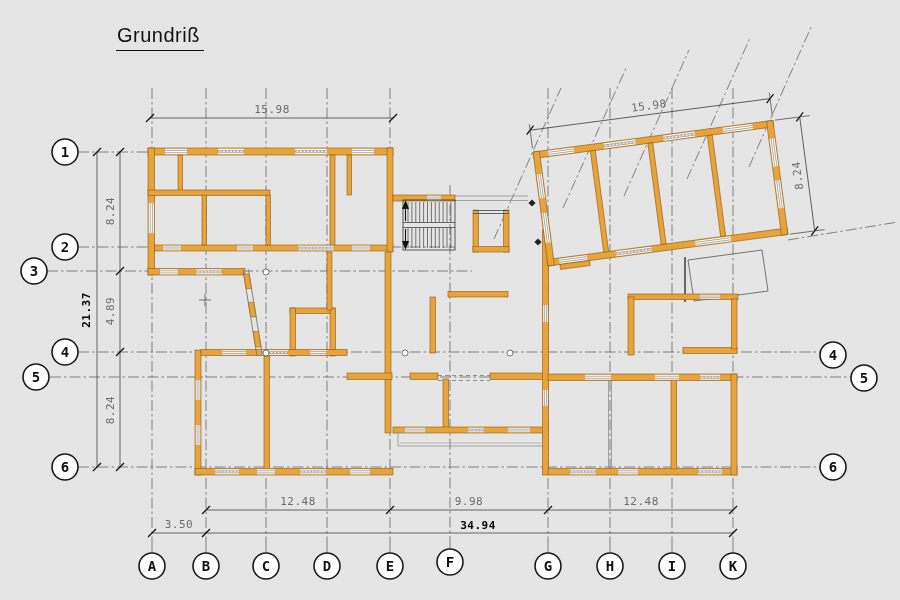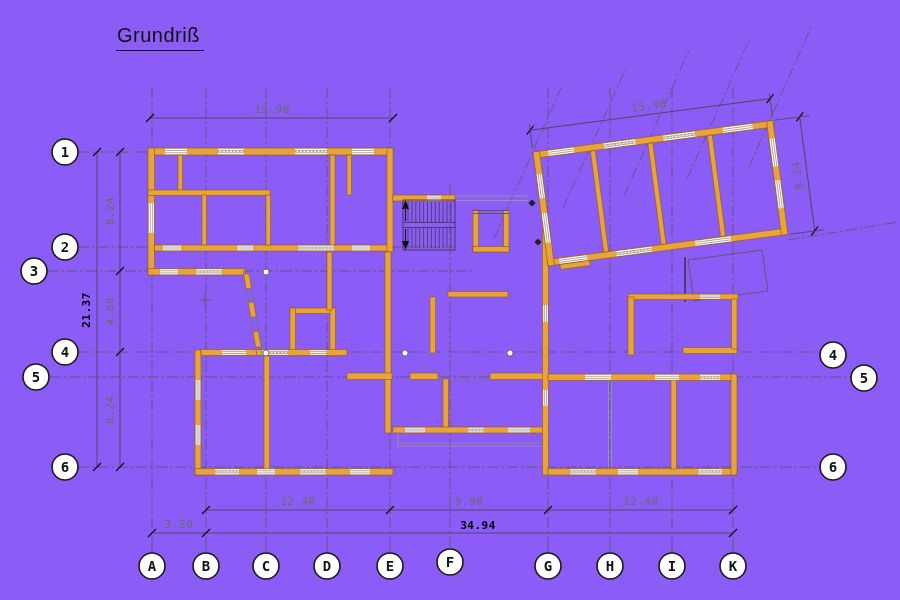--- a/index.html
+++ b/index.html
@@ -1,16 +1,16 @@
 <!DOCTYPE html>
 <html><head>
 <meta charset="utf-8">
 <style>
   html,body{margin:0;padding:0;background:#fff;width:900px;height:600px;overflow:hidden;}
-  #stage{position:relative;width:900px;height:600px;background:#8b5cf6;
+  #stage{position:relative;width:900px;height:600px;background:#e5e5e5;
          font-family:"DejaVu Sans Mono", monospace;}
   #plan{position:absolute;left:0;top:0;}
   #title{position:absolute;left:116px;top:24px;font-family:"Liberation Sans",sans-serif;
          font-size:20px;color:#111;border-bottom:1.6px solid #111;padding:0 4px 3px 1px;
          letter-spacing:0.5px;}
   text{font-family:"DejaVu Sans Mono", monospace;}
 </style>
 </head>
 <body>
 

